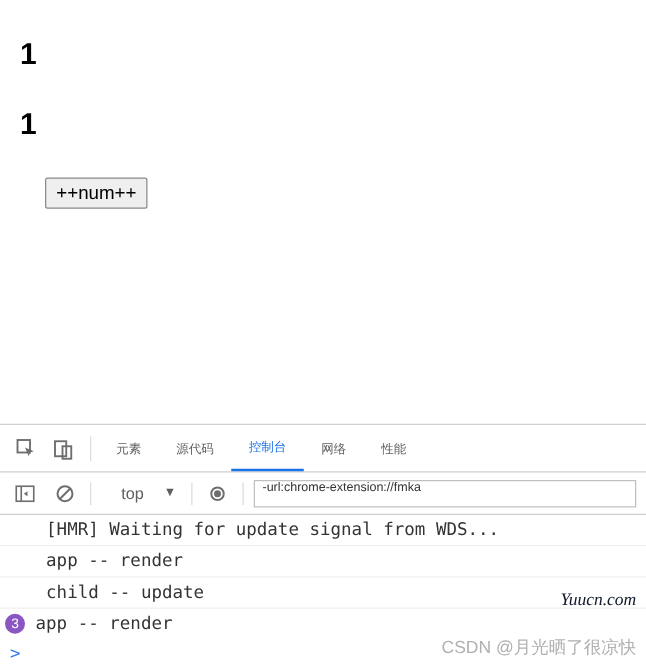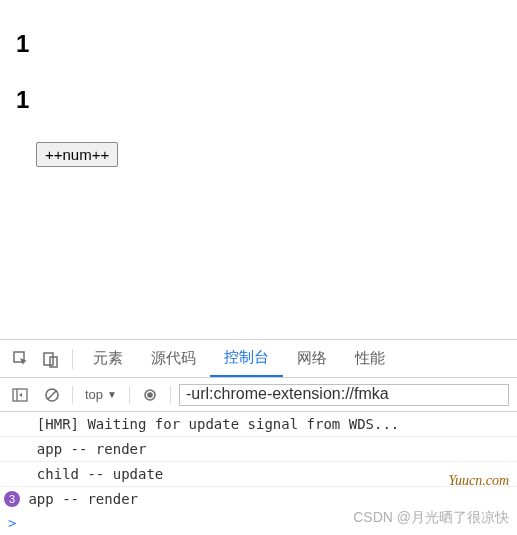--- a/index.html
+++ b/index.html
@@ -5,34 +5,34 @@
 * { box-sizing: border-box; margin: 0; padding: 0; }
 body { font-family: Arial, sans-serif; width: 517px; height: 535px; background: #fff; position: relative; overflow: hidden; }
 .page { padding: 12px 16px; }
 .num { font-size: 24px; font-weight: bold; color: #000; margin: 18px 0 28px 0; }
 .btn { font-size: 15px; padding: 3px 8px; background: #efefef; border: 1px solid #8a8a8a; border-radius: 2px; cursor: pointer; font-family: inherit; margin-left: 20px; }
 .devtools { position: absolute; left: 0; right: 0; bottom: 0; border-top: 1px solid #d0d0d0; background: #fff; font-family: "Segoe UI", Arial, sans-serif; font-size: 14px; color: #333; }
 .tabbar { display: flex; align-items: center; height: 38px; border-bottom: 1px solid #d0d0d0; padding: 0 6px; gap: 0; }
 .tabbar .icon { width: 30px; height: 38px; display: flex; align-items: center; justify-content: center; color: #6e6e6e; }
 .tabbar .sep { width: 1px; height: 20px; background: #dcdcdc; margin: 0 6px; }
 .tabs { display: flex; align-items: stretch; height: 100%; }
-.tab { padding: 0 14px; display: flex; align-items: center; color: #5f5f5f; cursor: pointer; font-size: 15px; text-align: center; }
+.tab { padding: 0 14px; display: flex; align-items: center; color: #5f5f5f; cursor: pointer; font-size: 10px; text-align: center; }
 .tab.active { color: #1a73e8; border-bottom: 2px solid #1a73e8; }
 .toolbar { display: flex; align-items: center; height: 34px; border-bottom: 1px solid #d0d0d0; padding: 0 8px; gap: 8px; }
 .toolbar .ticon { width: 24px; height: 24px; display: flex; align-items: center; justify-content: center; color: #6e6e6e; }
 .toolbar .sep { width: 1px; height: 18px; background: #dcdcdc; }
-.ctx { display: flex; align-items: center; gap: 4px; color: #5f5f5f; font-size: 13px; padding: 0 4px; }
+.ctx { display: flex; align-items: center; gap: 16px; color: #5f5f5f; font-size: 13px; padding: 0 4px; margin-left: 12px; }
 .ctx .dd { font-size: 10px; }
-.filter { flex: 1; border: 1px solid #c0c0c0; height: 22px; padding: 0 6px; font-size: 16px; color: #333; overflow: hidden; white-space: nowrap; }
+.filter { flex: 1; border: 1px solid #c0c0c0; height: 22px; padding: 0 6px; font-size: 10px; color: #333; overflow: hidden; white-space: nowrap; }
 .console { font-family: Consolas, Menlo, monospace; font-size: 14px; }
 .logrow { display: flex; align-items: center; padding: 4px 8px 4px 20px; border-bottom: 1px solid #f0f0f0; min-height: 24px; position: relative; white-space: pre; }
 .logrow.nb { border-bottom: none; }
 .badge { position: absolute; left: 4px; width: 16px; height: 16px; border-radius: 50%; background: #8a56c2; color: #fff; font-size: 11px; display: flex; align-items: center; justify-content: center; font-family: Arial; }
 .prompt { color: #367cf1; padding: 4px 8px; font-family: Consolas, monospace; }
-.wm1 { position: absolute; right: 8px; bottom: 46px; color: #a16207; font-style: italic; font-size: 14px; font-family: Georgia, serif; }
+.wm1 { position: absolute; right: 8px; bottom: 46px; color: #0f172a; font-style: italic; font-size: 14px; font-family: Georgia, serif; }
 .wm2 { position: absolute; right: 8px; bottom: 8px; color: #b0b0b0; font-size: 14px; }
 svg { display: block; }
 </style>
 </head>
 <body>
 
 <div class="page">
   <div class="num">1</div>
   <div class="num">1</div>
   <button class="btn">++num++</button>

